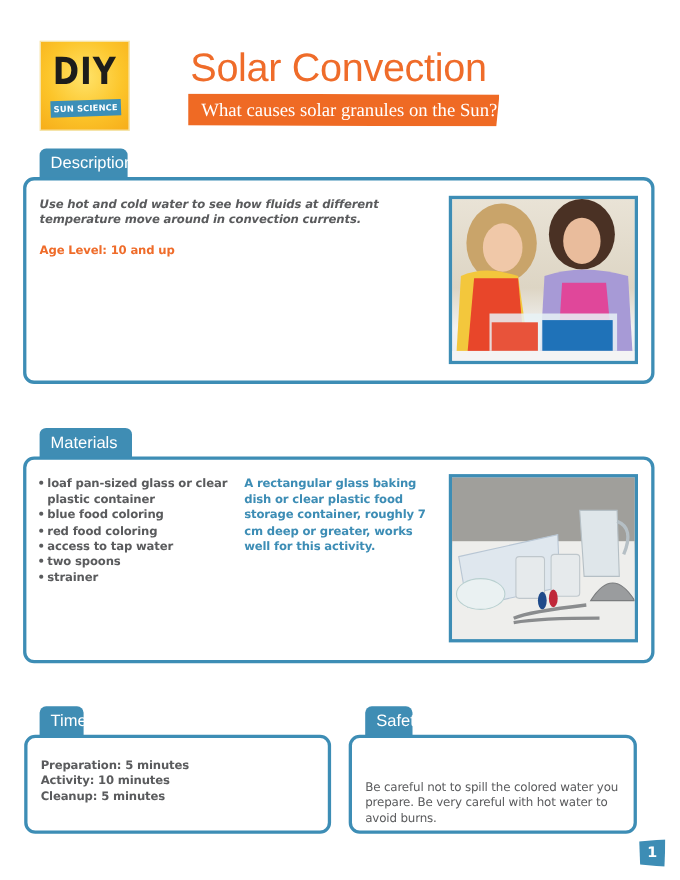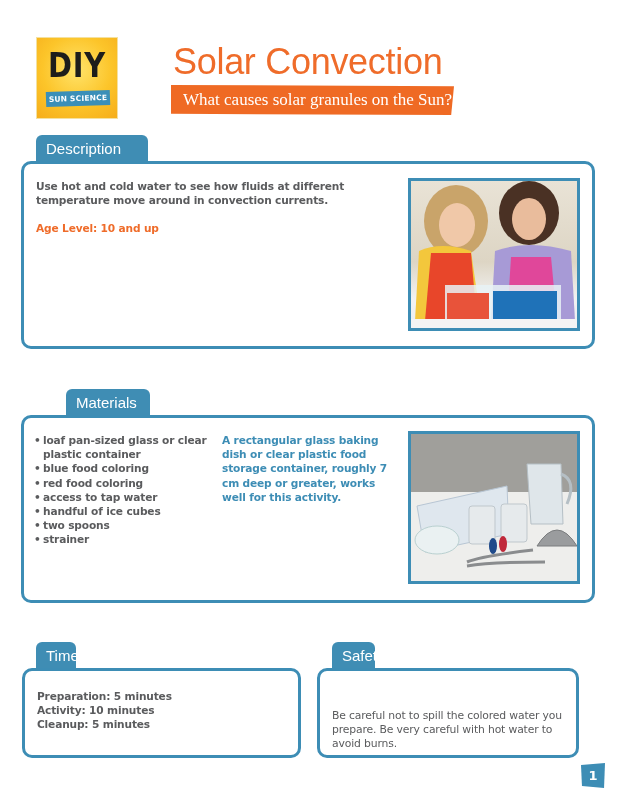--- a/index.html
+++ b/index.html
@@ -75,49 +75,48 @@
 <body>
 
 <div class="logo">
   <div class="logo-diy">DIY</div>
   <div class="logo-sun">SUN SCIENCE</div>
 </div>
 <div class="title">Solar Convection</div>
 <div class="subtitle-banner"></div>
 <div class="subtitle">What causes solar granules on the Sun?</div>
 
-<div class="tab" style="left:36px; top:135px; width:112px;">Description</div>
+<div class="tab" style="left:36px; top:135px; width:80px;">Description</div>
 <div class="box" style="left:21px; top:161px; width:574px; height:188px;"></div>
-<div class="body-text" style="left:36px; top:179px; width:320px;">Use hot and cold water to see how fluids at different temperature move around in convection currents.</div>
+<div class="body-text" style="left:36px; top:179px; width:320px;font-style:italic;">Use hot and cold water to see how fluids at different temperature move around in convection currents.</div>
 <div class="age" style="left:36px; top:222px;">Age Level: 10 and up</div>
 <div class="photo ph1" style="left:408px; top:178px; width:172px; height:153px;">
   <svg width="166" height="147" viewBox="0 0 166 147">
     <ellipse cx="45" cy="40" rx="32" ry="36" fill="#c9a46a"></ellipse>
     <ellipse cx="46" cy="44" rx="18" ry="22" fill="#f0c8a8"></ellipse>
     <path d="M8 70 Q30 60 60 70 L70 140 L4 140 Z" fill="#f3c73c"></path>
     <path d="M20 72 L60 72 L66 140 L14 140 Z" fill="#e8462a"></path>
     <ellipse cx="118" cy="32" rx="30" ry="32" fill="#4a3124"></ellipse>
     <ellipse cx="118" cy="38" rx="17" ry="21" fill="#e9bc9c"></ellipse>
     <path d="M84 70 Q118 58 160 70 L164 140 L80 140 Z" fill="#a79ad6"></path>
     <path d="M100 76 L140 76 L146 140 L96 140 Z" fill="#e0479a"></path>
     <rect x="34" y="104" width="116" height="34" fill="#e8f2f6" opacity="0.85"></rect>
     <rect x="36" y="112" width="42" height="26" fill="#e8533a"></rect>
     <rect x="82" y="110" width="64" height="28" fill="#1f72b8"></rect>
     <rect x="0" y="138" width="166" height="9" fill="#f4f4f4"></rect>
   </svg>
 </div>
 
-<div class="tab" style="left:36px; top:389px; width:84px;margin-left:30px;">Materials</div>
+<div class="tab" style="left:36px; top:389px; width:84px;">Materials</div>
 <div class="box" style="left:21px; top:415px; width:574px; height:188px;"></div>
 <ul class="materials body-text" style="left:36px; top:433px; width:180px;">
   <li>loaf pan-sized glass or clear plastic container</li>
   <li>blue food coloring</li>
   <li>red food coloring</li>
   <li>access to tap water</li>
-  <li>handful of ice cubes</li>
   <li>two spoons</li>
   <li>strainer</li>
 </ul>
 <div class="body-text note" style="left:222px; top:433px; width:176px;">A rectangular glass baking dish or clear plastic food storage container, roughly 7 cm deep or greater, works well for this activity.</div>
 <div class="photo ph2" style="left:408px; top:431px; width:172px; height:153px;">
   <svg width="166" height="147" viewBox="0 0 166 147">
     <rect x="0" y="0" width="166" height="60" fill="#a09f9b"></rect>
     <rect x="0" y="58" width="166" height="89" fill="#eeeeec"></rect>
     <path d="M6 72 L96 52 L98 100 L14 118 Z" fill="#dfe7ee" stroke="#b8c6d4" stroke-width="1"></path>
     <rect x="58" y="72" width="26" height="38" rx="3" fill="#e6eaec" stroke="#bfc7cc"></rect>

